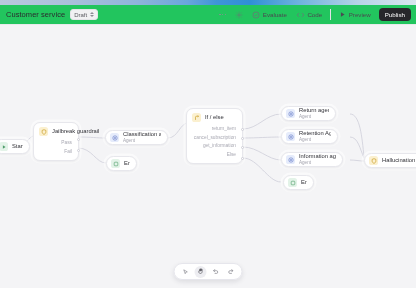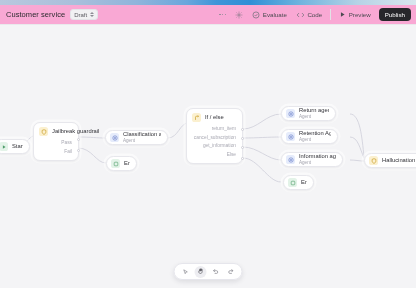--- a/index.html
+++ b/index.html
@@ -15,21 +15,21 @@
   .topstrip {
     position: absolute; top: 0; left: 0; width: 416px; height: 5px;
     background: linear-gradient(90deg,
       #b9c8de 0%, #a9bfdb 18%, #8fb4db 33%, #6aa6dc 45%,
       #3f95d8 52%, #2f8fd6 60%, #6fb3de 72%, #b6d3e6 86%, #d9e6ee 100%);
   }
 
   
   .header {
     position: absolute; top: 5px; left: 0; width: 416px; height: 20px;
-    background: #f9a8d4;
+    background: #22c55e;
     border-bottom: 1px solid #e9e9ec;
     display: flex; align-items: center;
   }
   .hl { display: flex; align-items: center; gap: 5px; padding-left: 6px; }
   .app-title {
     font-size: 7.5px; color: #2b2b2e; font-weight: 400; letter-spacing: .05px;
     white-space: nowrap;
   }
   .draft-select {
     display: flex; align-items: center; gap: 3px;

